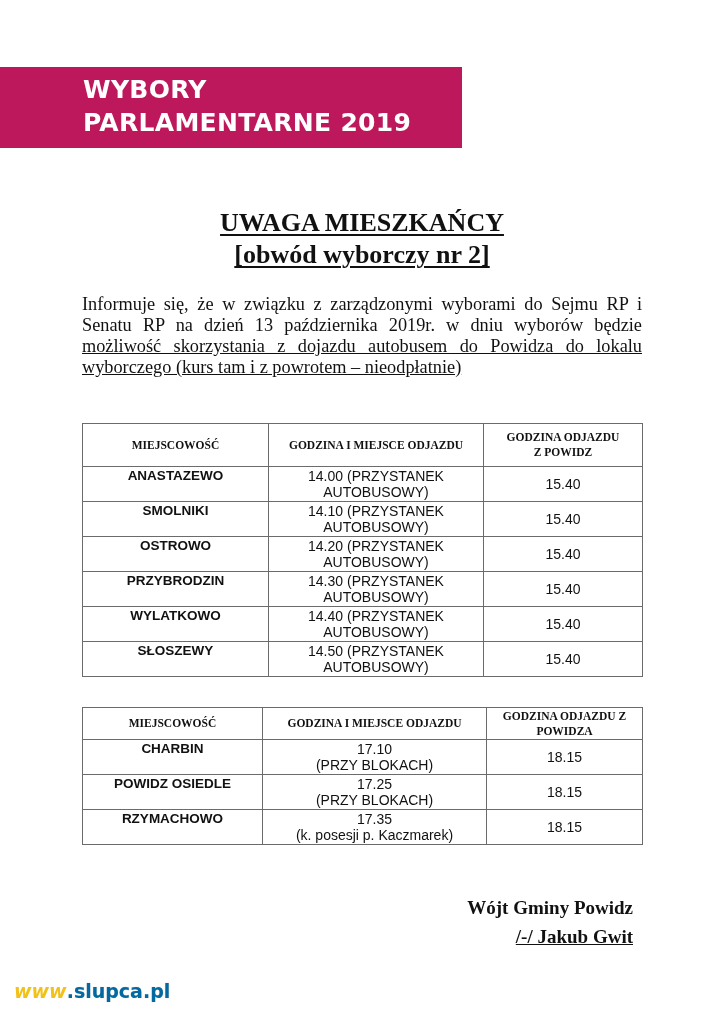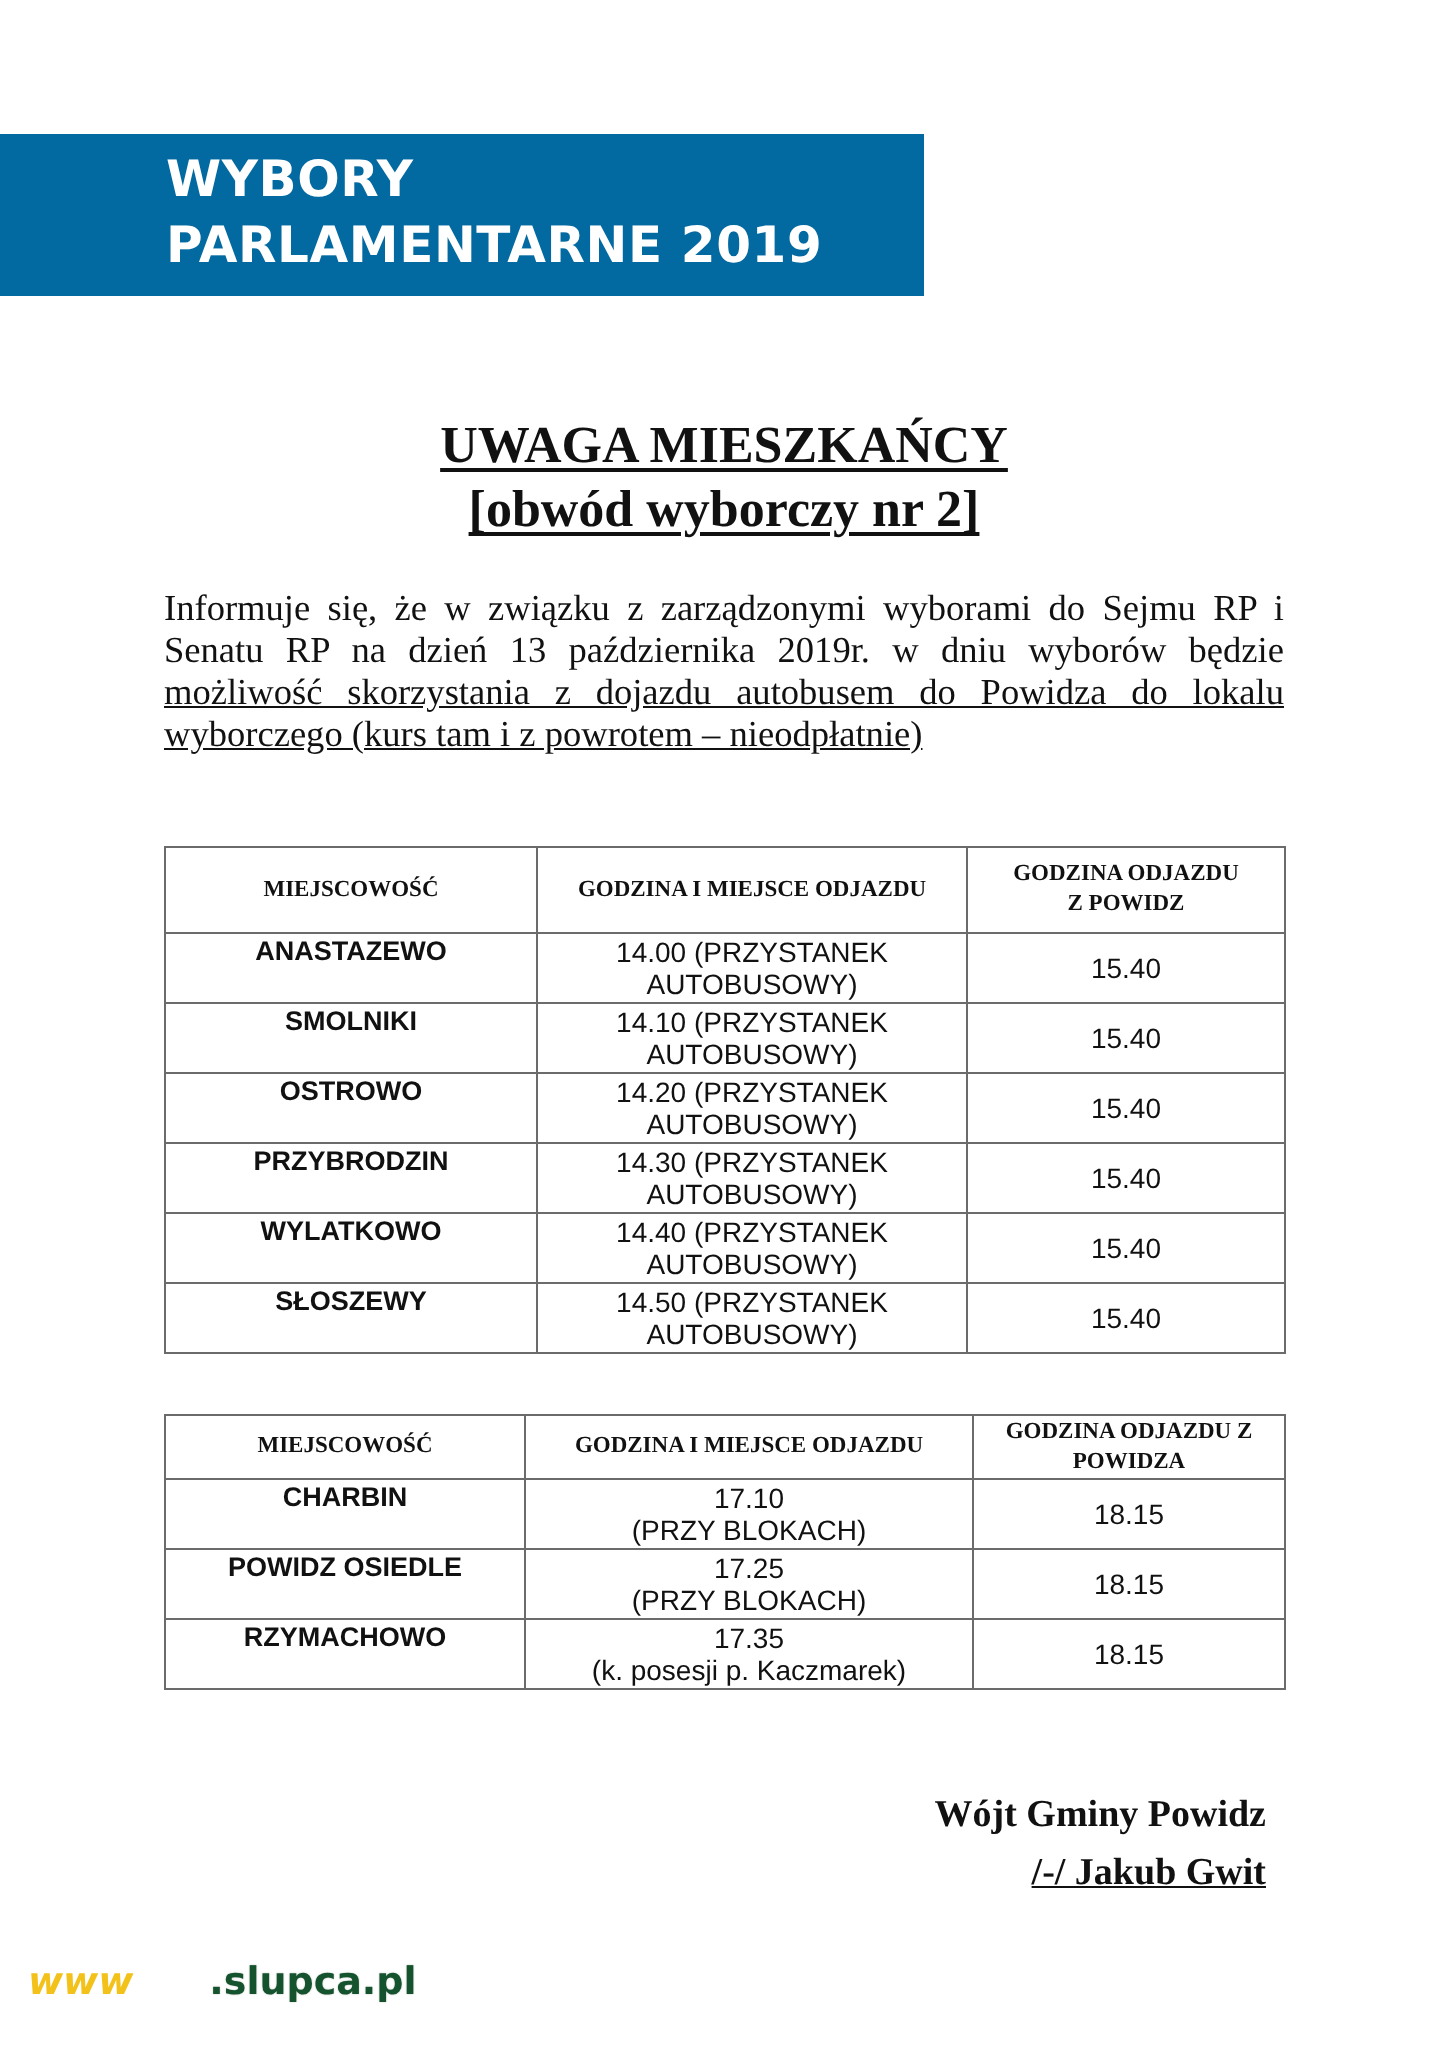--- a/index.html
+++ b/index.html
@@ -1,17 +1,17 @@
 <!DOCTYPE html>
 <html><head>
 <meta charset="utf-8">
 <style>
   html, body { margin:0; padding:0; }
   body { width:724px; height:1024px; background:#ffffff; position:relative; overflow:hidden; color:#111; }
-  .banner { position:absolute; left:0; top:67px; width:462px; height:81px; background:#0369a1; }
+  .banner { position:absolute; left:0; top:67px; width:462px; height:81px; background:#be185d; }
   .banner-line { position:absolute; left:83px; color:#fff; font-family:"DejaVu Sans", sans-serif; font-weight:bold; font-size:25px; letter-spacing:0.3px; line-height:30px; }
   .b1 { top:8px; } .b2 { top:41px; }
   .title { position:absolute; left:0; width:724px; text-align:center; font-family:"Liberation Serif", serif; font-weight:bold; font-size:26px; text-decoration:underline; text-decoration-thickness:2px; text-underline-offset:3px; line-height:30px; }
   .t1 { top:208px; } .t2 { top:240px; }
   .para { position:absolute; left:82px; width:560px; top:294px; font-family:"Liberation Serif", serif; font-size:18.3px; line-height:21px; text-align:justify; text-align-last:left; }
   .para .u { text-decoration:underline; }
   table { position:absolute; border-collapse:collapse; table-layout:fixed; }
   td, th { border:1px solid #6b6b6b; padding:0; text-align:center; vertical-align:top; }
   th { font-family:"Liberation Serif", serif; font-weight:bold; font-size:11.5px; vertical-align:middle; line-height:15px; }
   .loc { font-family:"Liberation Sans", sans-serif; font-weight:bold; font-size:13.5px; line-height:16px; padding-top:1px;margin-left:20px; }
@@ -20,21 +20,21 @@
   #tbl1 { left:82px; top:423px; width:560px; }
   #tbl1 th { height:42px; }
   #tbl1 td { height:33px; }
   #tbl2 { left:82px; top:707px; width:560px; }
   #tbl2 th { height:31px; }
   #tbl2 td { height:33px; }
   .sig { position:absolute; right:91px; font-family:"Liberation Serif", serif; font-weight:bold; font-size:19px; text-align:right; line-height:24px; }
   .s1 { top:896px; } .s2 { top:925px;text-decoration:underline; }
   .logo { position:absolute; left:14px; top:980px; font-family:"DejaVu Sans", sans-serif; font-weight:bold; font-size:19px; }
   .logo .www { color:#f2c21b; font-style:italic; }
-  .logo .dom { color:#14532d; text-shadow:0 0 1px #bdbdbd;margin-left:38px; }
+  .logo .dom { color:#0369a1; text-shadow:0 0 1px #bdbdbd; }
 </style>
 </head>
 <body>
 
 <div class="banner">
   <div class="banner-line b1">WYBORY</div>
   <div class="banner-line b2">PARLAMENTARNE 2019</div>
 </div>
 
 <div class="title t1">UWAGA MIESZKAŃCY</div>

